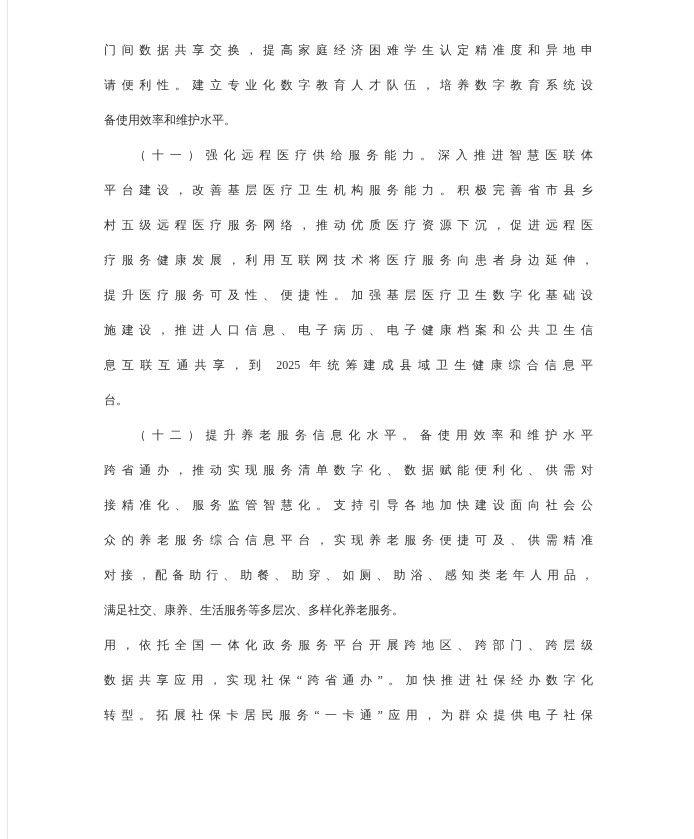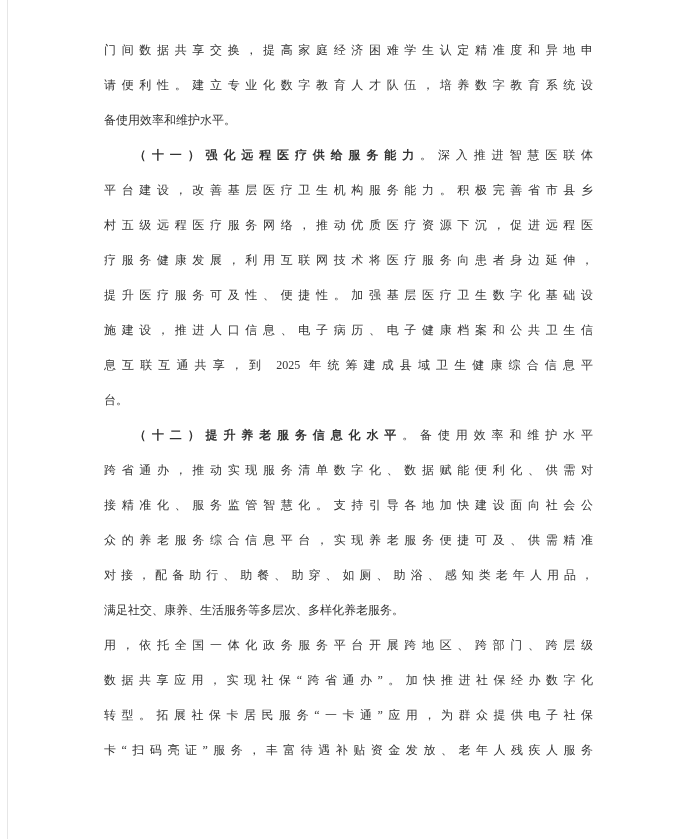--- a/index.html
+++ b/index.html
@@ -44,21 +44,21 @@
     overflow: visible;
     white-space: normal;
   }
   .line.para-end {
     text-align-last: left;
   }
   .line.indent {
     text-indent: 30px;
   }
   .seg-bold {
-    font-weight: 700;
+    font-weight: 400;
   }
 </style>
 </head>
 <body>
 
 <div class="page">
   <div class="edge-line"></div>
   <div class="doc-text">
       <div class="line"><span>门间数据共享交换，提高家庭经济困难学生认定精准度和异地申</span></div>
       <div class="line"><span>请便利性。建立专业化数字教育人才队伍，培养数字教育系统设</span></div>
@@ -73,15 +73,14 @@
       <div class="line para-end"><span>台。</span></div>
       <div class="line indent"><span class="seg-bold">（十二）提升养老服务信息化水平</span><span>。备使用效率和维护水平</span></div>
       <div class="line"><span>跨省通办，推动实现服务清单数字化、数据赋能便利化、供需对</span></div>
       <div class="line"><span>接精准化、服务监管智慧化。支持引导各地加快建设面向社会公</span></div>
       <div class="line"><span>众的养老服务综合信息平台，实现养老服务便捷可及、供需精准</span></div>
       <div class="line"><span>对接，配备助行、助餐、助穿、如厕、助浴、感知类老年人用品，</span></div>
       <div class="line para-end"><span>满足社交、康养、生活服务等多层次、多样化养老服务。</span></div>
       <div class="line"><span>用，依托全国一体化政务服务平台开展跨地区、跨部门、跨层级</span></div>
       <div class="line"><span>数据共享应用，实现社保“跨省通办”。加快推进社保经办数字化</span></div>
       <div class="line"><span>转型。拓展社保卡居民服务“一卡通”应用，为群众提供电子社保</span></div>
-      <div class="line"><span>卡“扫码亮证”服务，丰富待遇补贴资金发放、老年人残疾人服务</span></div>
     </div>
 </div>
 
 </body></html>

